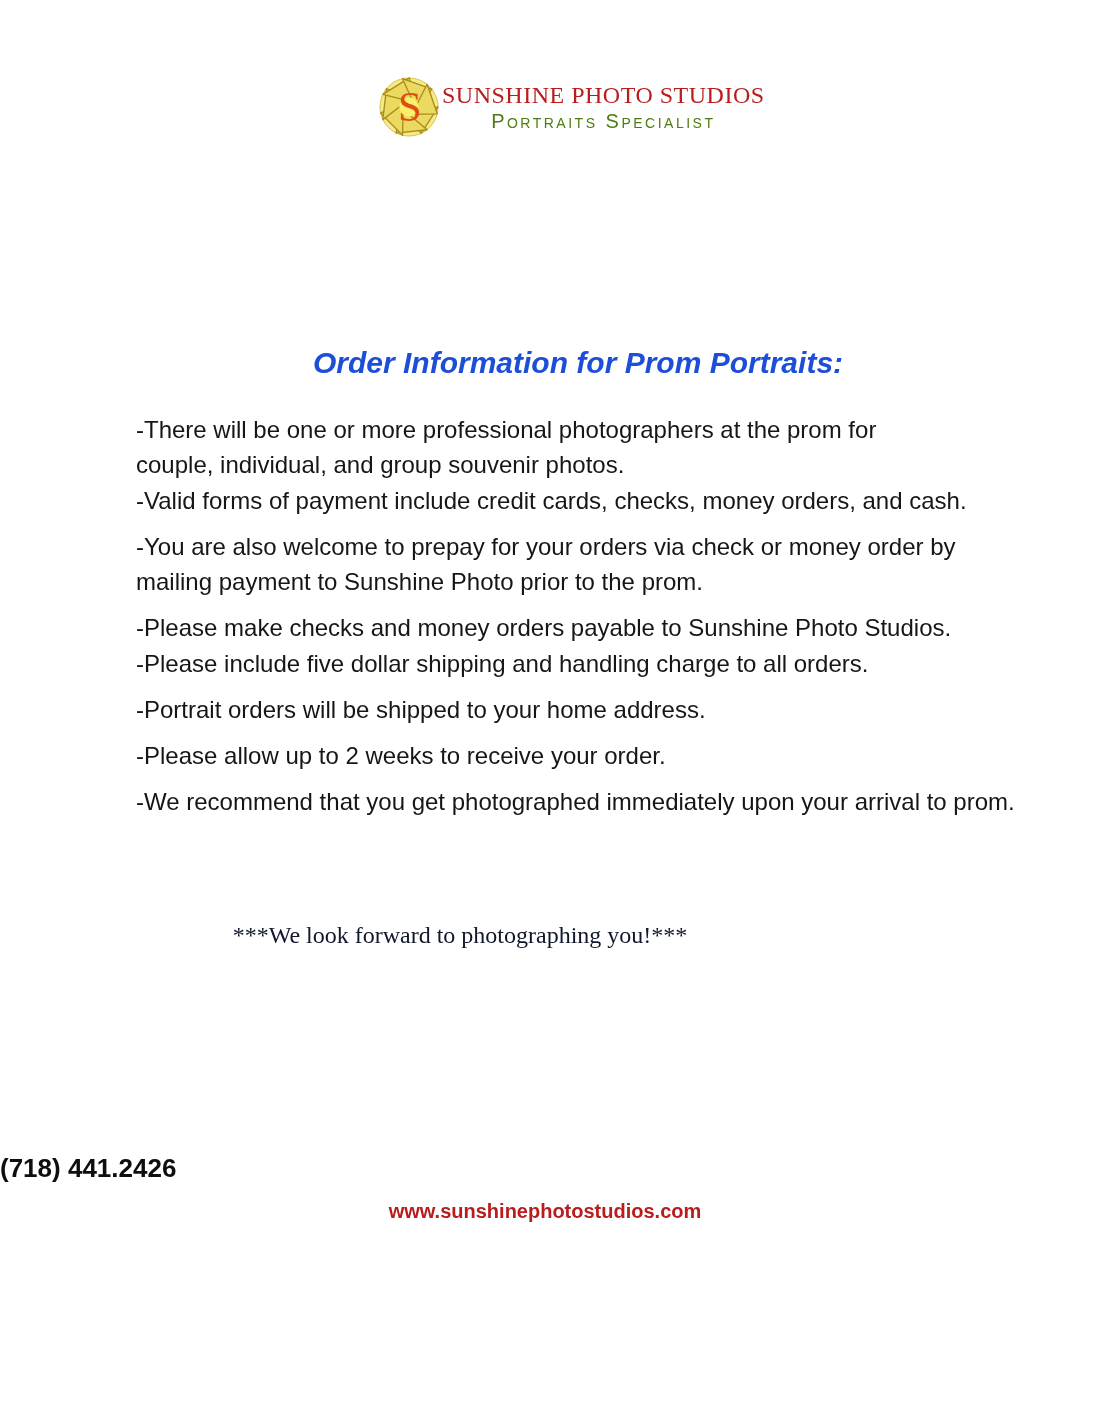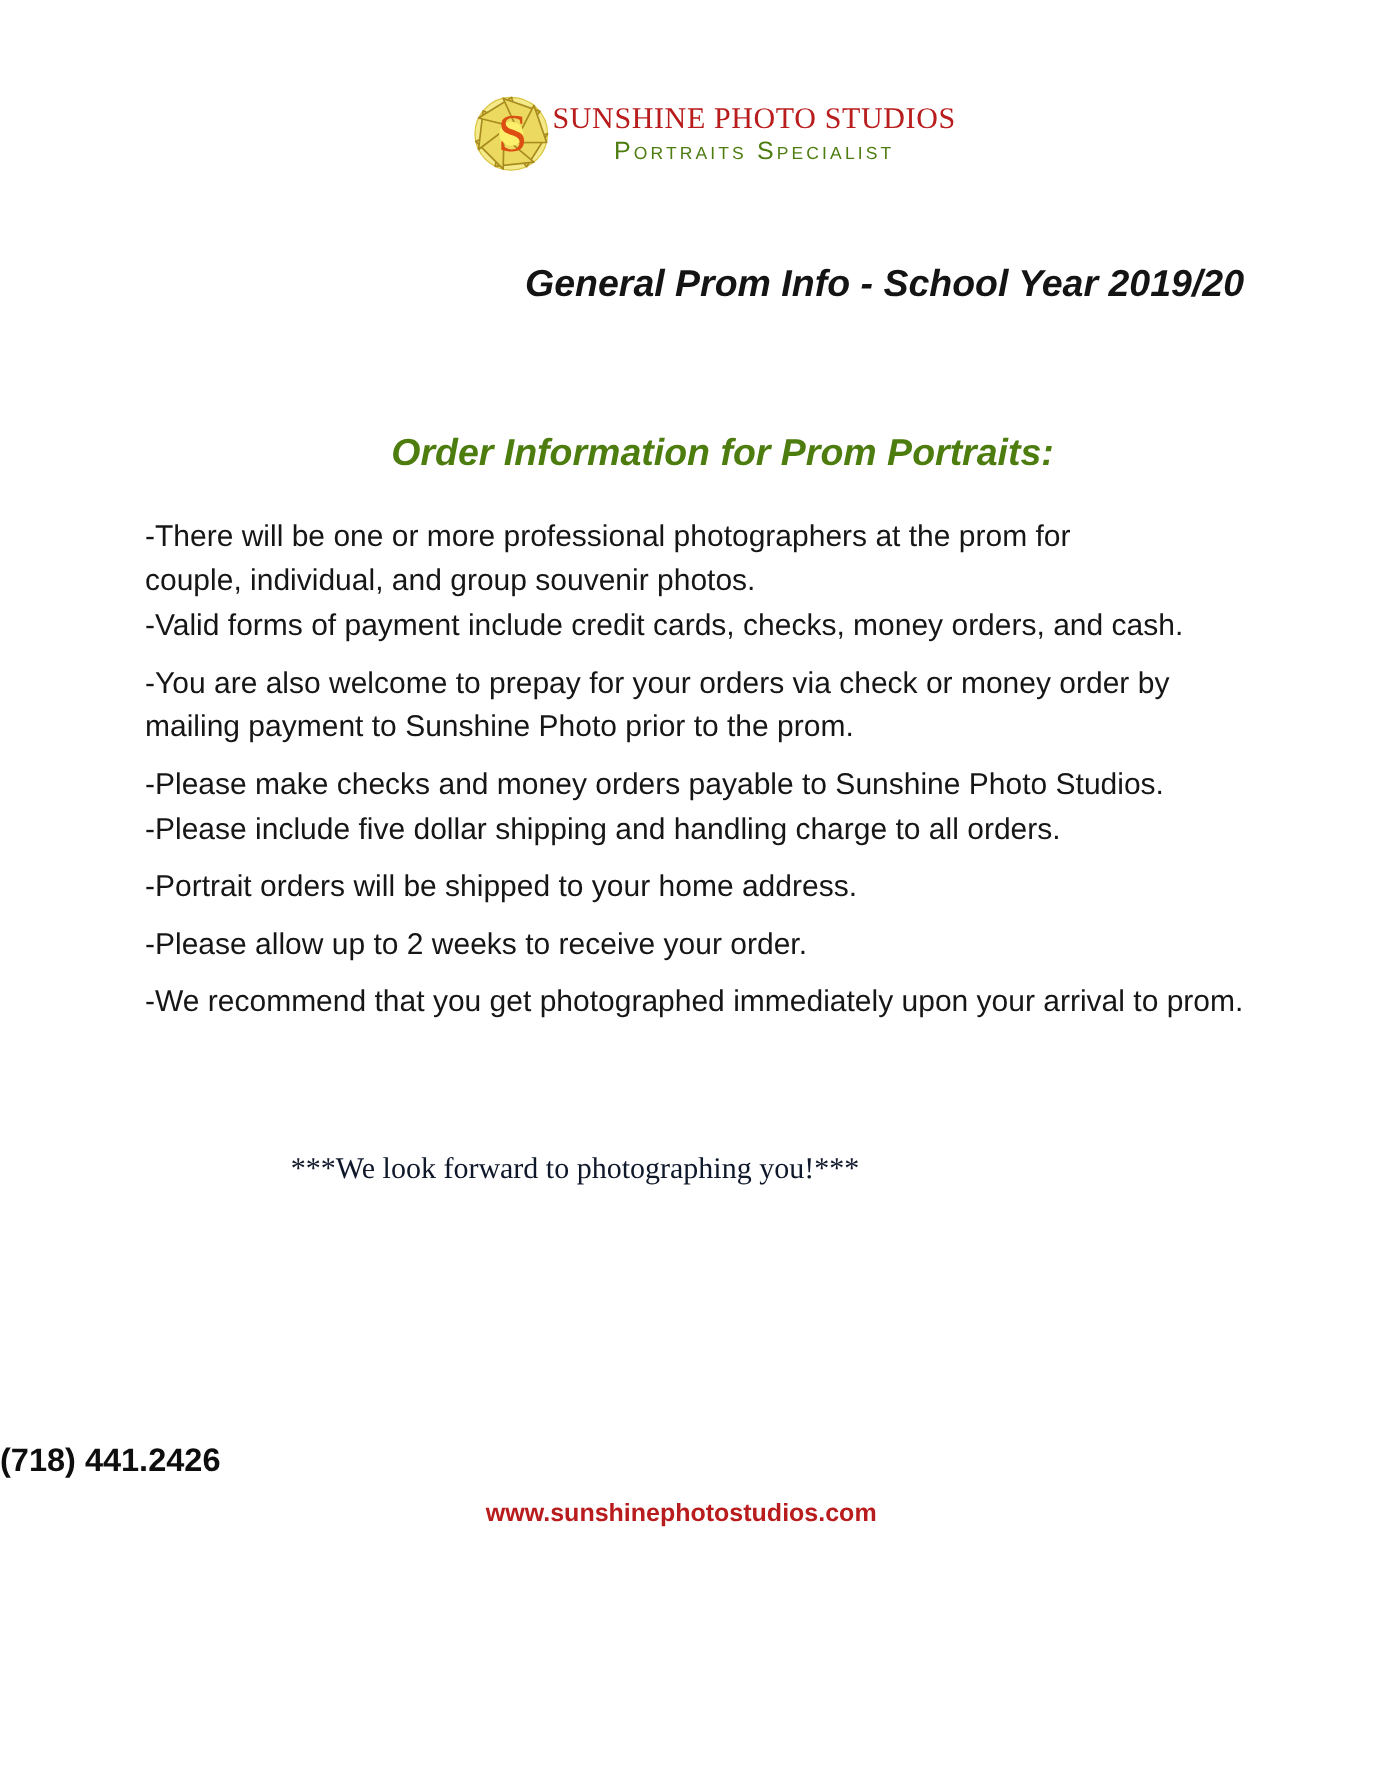--- a/index.html
+++ b/index.html
@@ -57,29 +57,29 @@
     color: #141414;
     white-space: nowrap;
   }
   .section-heading {
     position: absolute;
     top: 346px;
     left: 313px;
     font-size: 30px;
     font-weight: bold;
     font-style: italic;
-    color: #4d7c0f;
+    color: #1d4ed8;
     white-space: nowrap;
   }
 
   
   .bullets {
     position: absolute;
     top: 412px;
-    left: 116px;
+    left: 136px;
     width: 950px;
   }
   .bullets p {
     font-size: 24px;
     line-height: 35px;
     color: #161616;
     margin-bottom: 11px;
     white-space: pre-wrap;
   }
   .bullets p:nth-child(1),
@@ -139,21 +139,20 @@
       </g>
       <circle cx="32" cy="32" r="10" fill="#FCF06A"></circle>
       <text x="33" y="46" text-anchor="middle" font-family="Liberation Serif, serif" font-size="44" fill="#DC4E12">S</text>
     </svg>
     <div class="logo-text">
       <div class="logo-name">SUNSHINE PHOTO STUDIOS</div>
       <div class="logo-tagline">Portraits Specialist</div>
     </div>
   </div>
 
-  <div class="doc-title">General Prom Info - School Year 2019/20</div>
 
   <div class="section-heading">Order Information for Prom Portraits:</div>
 
   <div class="bullets">
     <p>-There will be one or more professional photographers at the prom for
 couple, individual, and group souvenir photos.</p>
     <p>-Valid forms of payment include credit cards, checks, money orders, and cash.</p>
     <p>-You are also welcome to prepay for your orders via check or money order by
 mailing payment to Sunshine Photo prior to the prom.</p>
     <p>-Please make checks and money orders payable to Sunshine Photo Studios.</p>

